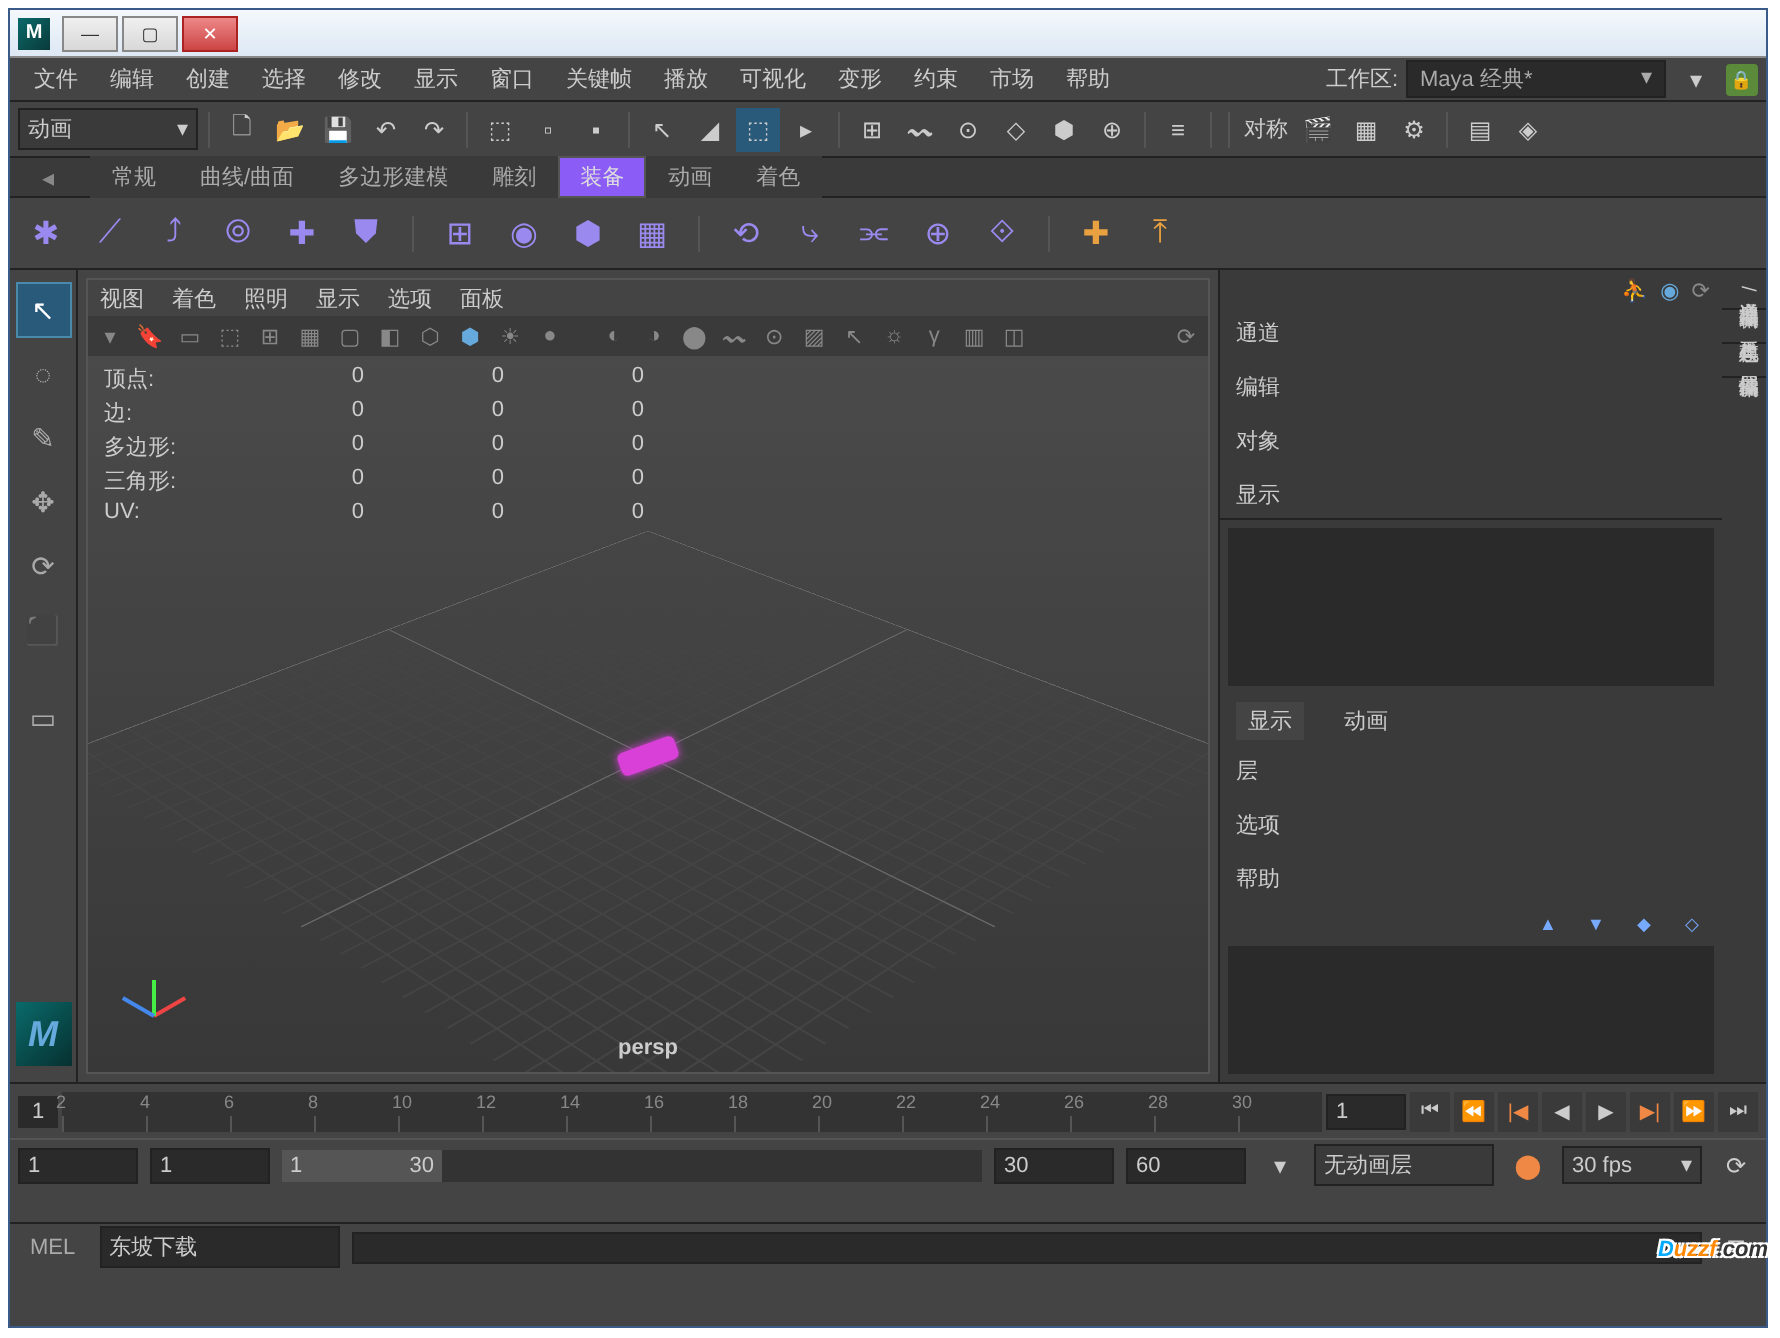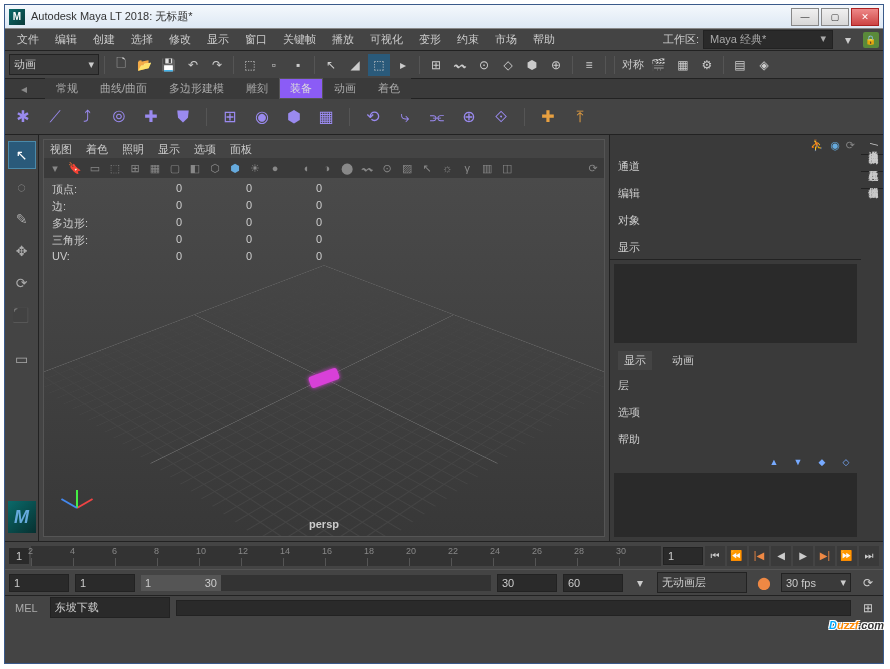--- a/index.html
+++ b/index.html
@@ -67,34 +67,33 @@
 .tsnum { width:20px; background:#2a2a2a; color:#ccc; text-align:center; padding:2px; }
 .tstrack { flex:1; height:20px; background:#333; position:relative; display:flex; align-items:flex-end; }
 .tstick { flex:1; border-left:1px solid #555; height:8px; position:relative; }
 .tstick span { position:absolute; top:-12px; left:-4px; color:#888; font-size:9px; }
 .tsctrl { display:flex; gap:2px; }
 .tscbtn { width:20px; height:20px; background:#3a3a3a; display:flex; align-items:center; justify-content:center; color:#ccc; font-size:10px; }
 .rangeslider { height:26px; background:#444; display:flex; align-items:center; padding:0 4px; gap:6px; border-top:1px solid #555; }
 .rsinput { width:60px; background:#2a2a2a; color:#ccc; padding:2px 4px; border:1px solid #222; }
 .rstrack { flex:1; height:16px; background:#333; position:relative; }
 .rshandle { position:absolute; left:0; width:80px; height:100%; background:#555; display:flex; justify-content:space-between; align-items:center; padding:0 4px; color:#ccc; }
-.cmdline { height:24px; background:#444; display:flex; align-items:center; padding:0 4px; gap:6px; border-top:1px solid #222; }
+.cmdline { height:24px; background:#444; display:flex; align-items:center; padding:0 4px; gap:6px; border-top:1px solid #222;margin-top:16px; }
 .cmdlabel { color:#aaa; padding:0 6px; }
 .cmdinput { flex:0 0 120px; background:#2a2a2a; color:#ccc; padding:2px 4px; border:1px solid #222; }
 .cmdout { flex:1; background:#2a2a2a; height:16px; border:1px solid #222; }
 .watermark { position:absolute; right:6px; bottom:36px; color:#f80; font-size:16px; font-weight:bold; font-style:italic; pointer-events:none; text-shadow:1px 1px 0 #fff,-1px -1px 0 #fff,1px -1px 0 #fff,-1px 1px 0 #fff; }
 .watermark .d { color:#0af; }
 </style>
 </head>
 <body>
 
 <div class="win">
  <div class="titlebar">
   <div class="logo">M</div>
-  <div class="title">Autodesk Maya LT 2018: 无标题*</div>
   <div class="winbtns">
    <div class="winbtn">—</div>
    <div class="winbtn">▢</div>
    <div class="winbtn close">✕</div>
   </div>
  </div>
 
  <div class="menubar">
   <span class="mi">文件</span>
   <span class="mi">编辑</span>

